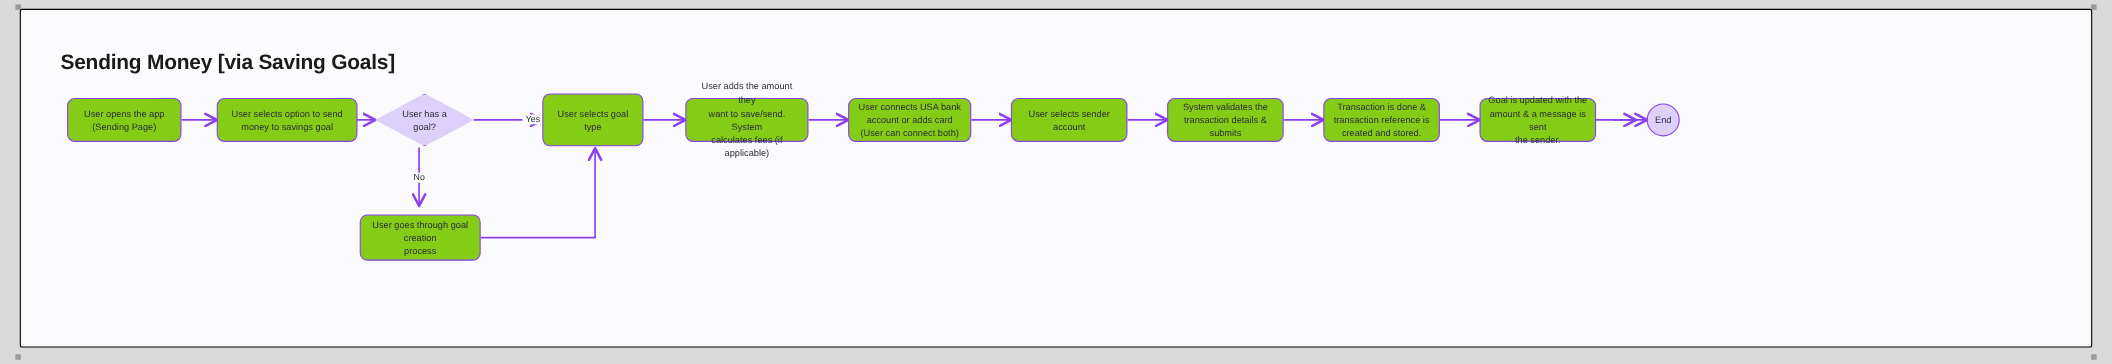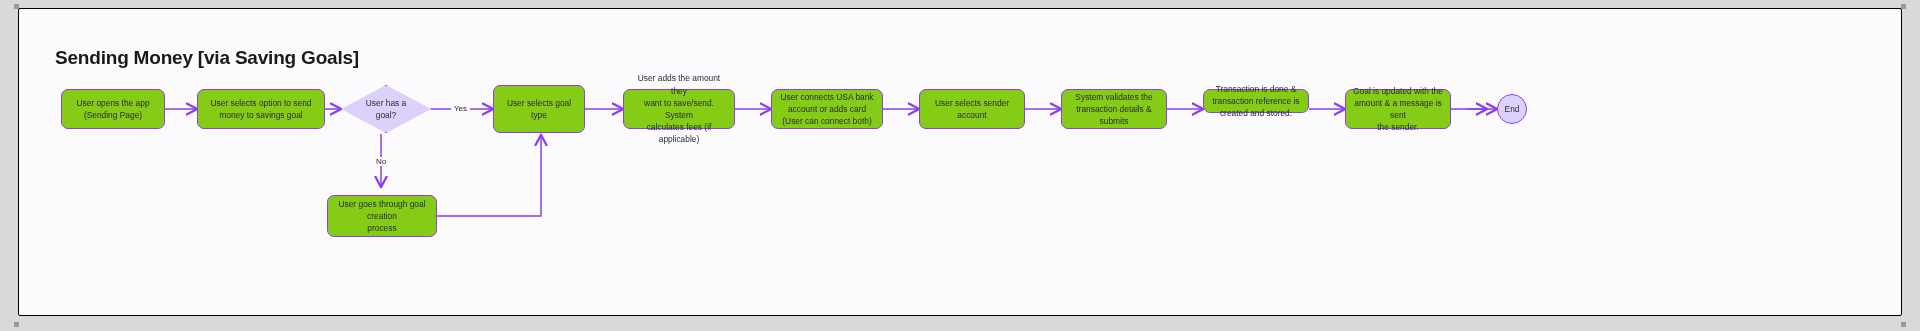--- a/index.html
+++ b/index.html
@@ -133,40 +133,40 @@
 
     <div class="node" style="left:42px;  top:80px;  width:104px; height:40px;">User opens the app
 (Sending Page)</div>
 
     <div class="node" style="left:178px; top:80px;  width:128px; height:40px;">User selects option to send
 money to savings goal</div>
 
     <div class="diamond" style="left:322px; top:76px;  width:90px;  height:48px;">User has a
 goal?</div>
 
-    <div class="edge-label" style="left:432px; top:95px;">Yes</div>
+    <div class="edge-label" style="left:456px; top:95px;">Yes</div>
 
     <div class="edge-label" style="left:354px; top:148px;">No</div>
 
     <div class="node" style="left:474px; top:76px;  width:92px;  height:48px;">User selects goal type</div>
 
     <div class="node" style="left:604px; top:80px;  width:112px; height:40px;">User adds the amount they
 want to save/send. System
 calculates fees (if applicable)</div>
 
     <div class="node" style="left:752px; top:80px;  width:112px; height:40px;">User connects USA bank
 account or adds card
 (User can connect both)</div>
 
     <div class="node" style="left:900px; top:80px;  width:106px; height:40px;">User selects sender account</div>
 
     <div class="node" style="left:1042px;top:80px;  width:106px; height:40px;">System validates the
 transaction details &amp; submits</div>
 
-    <div class="node" style="left:1184px;top:80px;  width:106px; height:24px;">Transaction is done &amp;
+    <div class="node" style="left:1184px;top:80px;  width:106px; height:40px;">Transaction is done &amp;
 transaction reference is
 created and stored.</div>
 
     <div class="node" style="left:1326px;top:80px;  width:106px; height:40px;">Goal is updated with the
 amount &amp; a message is sent
 the sender.</div>
 
     <div class="terminator" style="left:1478px;top:85px; width:30px; height:30px;">End</div>
 
     <div class="node" style="left:308px; top:186px; width:110px; height:42px;">User goes through goal creation

